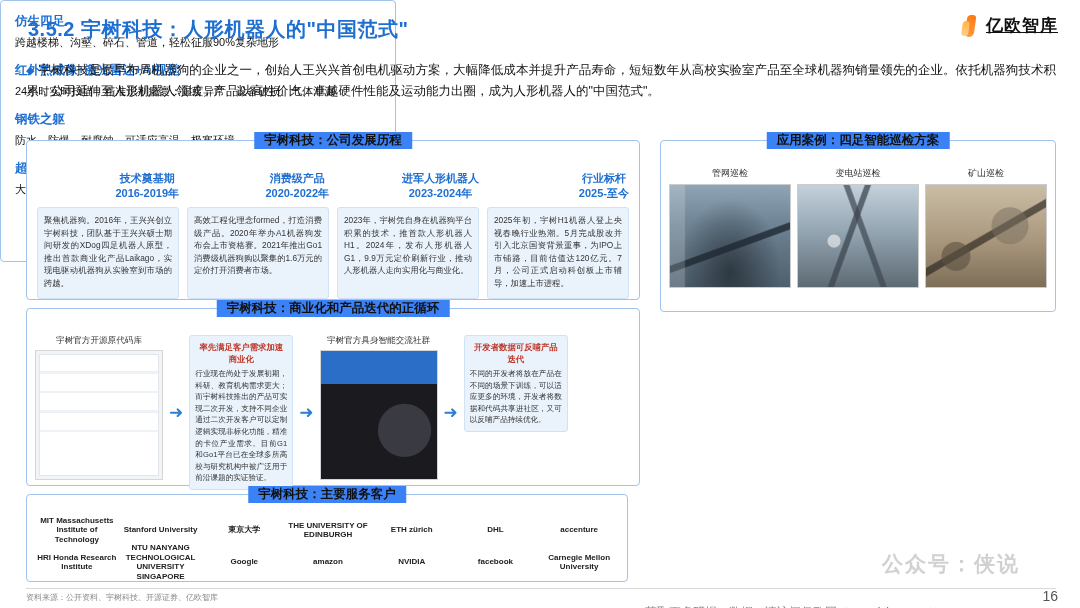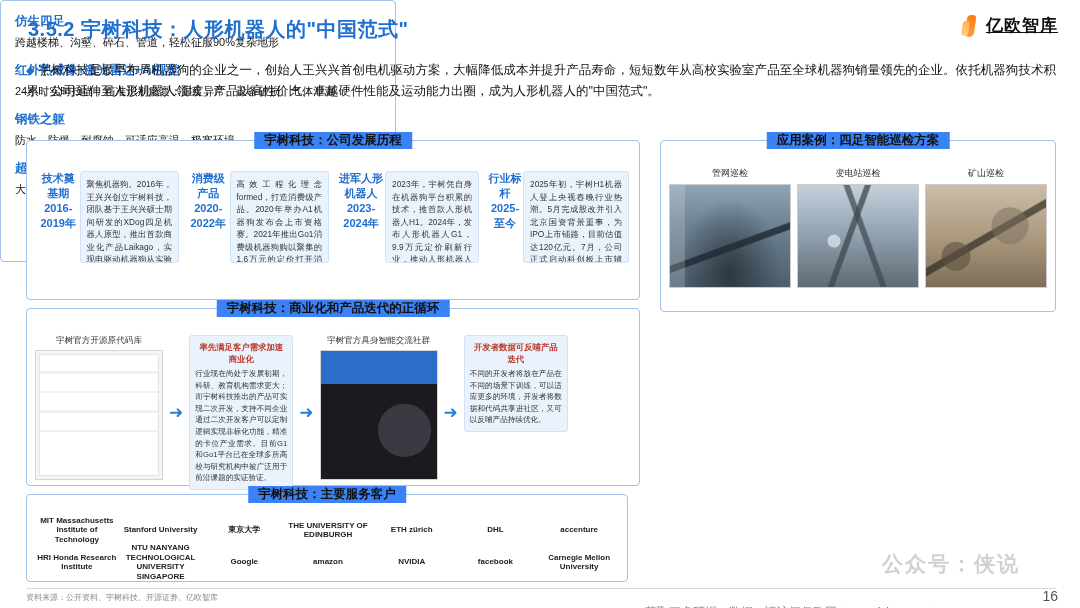--- a/index.html
+++ b/index.html
@@ -62,21 +62,21 @@
     position:absolute; top:-9px; left:50%;
     transform:translateX(-50%);
     background:#3b82f6; padding:0 10px;
     font-size:12.5px; font-weight:bold; color:#111;
     white-space:nowrap;
   }
 
   
   #hist { left:26px; top:140px; width:614px; height:160px; }
   .hist-inner { display:flex; gap:8px; padding:30px 10px 10px 10px; }
-  .hist-col { flex:1; display:flex; flex-direction:row; align-items:flex-start; }
+  .hist-col { flex:1; display:flex; flex-direction:column; align-items:flex-end; }
   .hist-head { font-size:11px; font-weight:bold; color:#1f6fd0; text-align:center; line-height:15px; margin-bottom:6px;}
   .hist-box {
     background:#eaf3fc; border:1px solid #cfe2f6; border-radius:3px;
     font-size:8.3px; line-height:12.5px; color:#333;
     padding:6px 6px; width:100%; height:92px; overflow:hidden;
     text-align:justify;
   }
 
   
   #cycle { left:26px; top:308px; width:614px; height:178px; }

